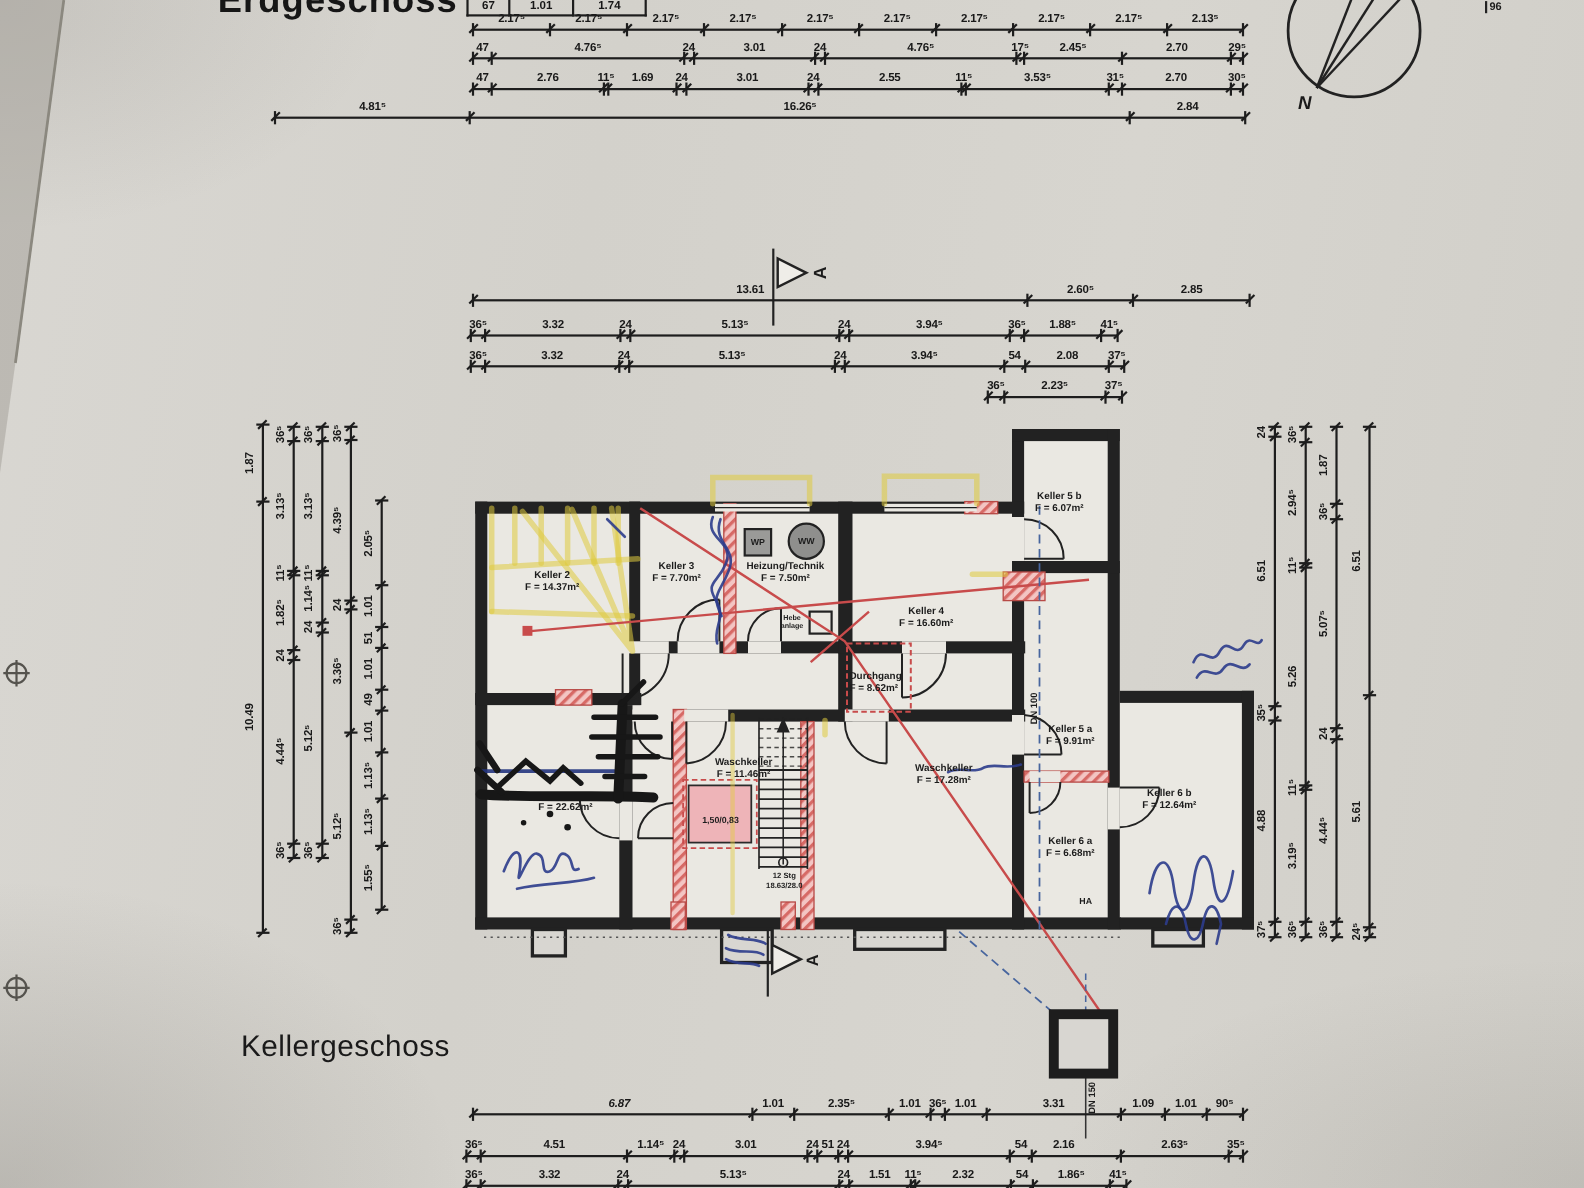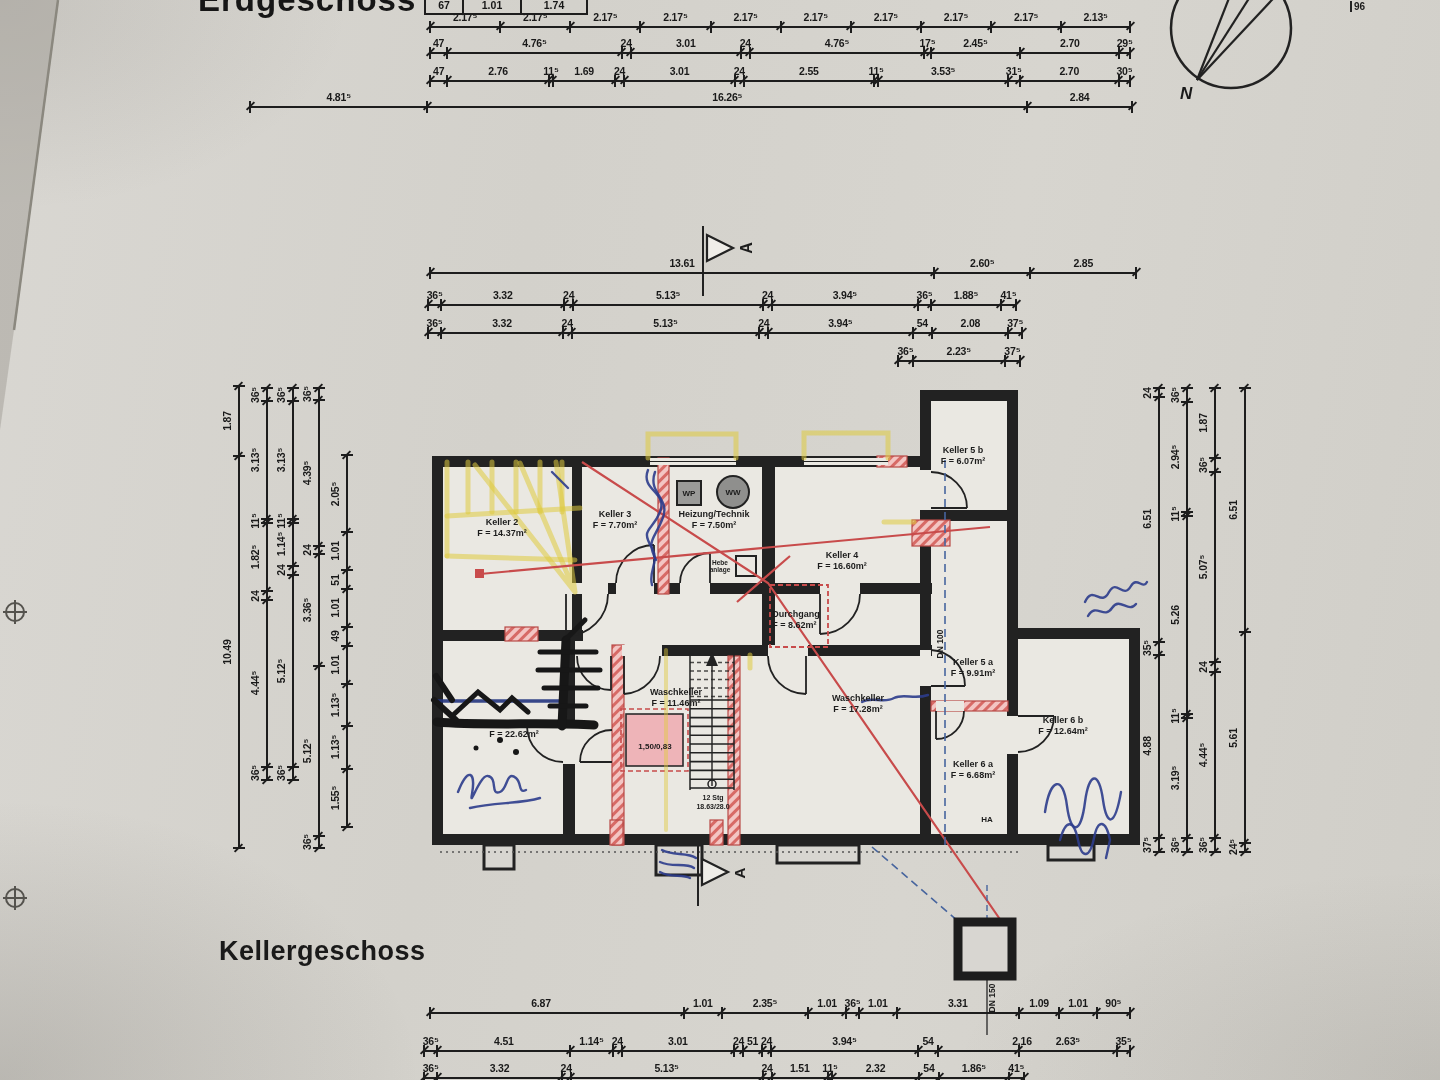--- a/index.html
+++ b/index.html
@@ -16,21 +16,21 @@
   .dim-label{position:absolute;font-size:10.5px;font-weight:600;color:#191919;
     white-space:nowrap;transform:translateX(-50%);letter-spacing:-0.2px;}
   .dim-label.vert{transform:translate(-50%,-50%) rotate(-90deg);}
   .room-label{position:absolute;transform:translate(-50%,-50%);text-align:center;
     font-size:9px;font-weight:700;color:#1c1c1c;line-height:1.2;white-space:nowrap;}
   .tiny{position:absolute;font-weight:700;color:#1c1c1c;white-space:nowrap;}
   .rot{transform:translate(-50%,-50%) rotate(-90deg);}
   .ctr{transform:translate(-50%,-50%);}
   #title-erd{position:absolute;left:198px;top:-19px;font-size:33px;font-weight:700;
     color:#161616;letter-spacing:1px;}
-  #title-kg{position:absolute;left:219px;top:936px;font-size:27px;font-weight:700;
+  #title-kg{position:absolute;left:219px;top:936px;font-size:27px;font-weight:400;
     color:#1a1a1a;letter-spacing:0.5px;}
   #north-n{position:absolute;left:1180px;top:84px;font-size:17px;font-weight:700;
     font-style:italic;color:#1a1a1a;}
   .topcell{display:inline-block;border:2px solid #1d1d1d;border-top:none;
     height:13px;text-align:center;font-size:10.5px;font-weight:700;color:#171717;
     vertical-align:top;line-height:11px;}
   #chains-layer{position:absolute;inset:0;}
 </style>
 </head>
 <body>
@@ -476,21 +476,21 @@
       <div class="tick" style="left: 895.543px; top: 1006.5px; width: 2px; height: 12px;"></div>
       <div class="tick" style="left: 891.043px; top: 1011px; width: 11px; height: 2px; transform: rotate(-45deg);"></div>
       <div class="tick" style="left: 1018.01px; top: 1006.5px; width: 2px; height: 12px;"></div>
       <div class="tick" style="left: 1013.51px; top: 1011px; width: 11px; height: 2px; transform: rotate(-45deg);"></div>
       <div class="tick" style="left: 1058.33px; top: 1006.5px; width: 2px; height: 12px;"></div>
       <div class="tick" style="left: 1053.83px; top: 1011px; width: 11px; height: 2px; transform: rotate(-45deg);"></div>
       <div class="tick" style="left: 1095.7px; top: 1006.5px; width: 2px; height: 12px;"></div>
       <div class="tick" style="left: 1091.2px; top: 1011px; width: 11px; height: 2px; transform: rotate(-45deg);"></div>
       <div class="tick" style="left: 1129px; top: 1006.5px; width: 2px; height: 12px;"></div>
       <div class="tick" style="left: 1124.5px; top: 1011px; width: 11px; height: 2px; transform: rotate(-45deg);"></div>
-      <div class="dim-label" style="left: 541px; top: 997px;">6.87</div>
+      <div class="dim-label" style="left: 563px; top: 997px; font-style: italic;">6.87</div>
       <div class="dim-label" style="left: 702.859px; top: 997px;">1.01</div>
       <div class="dim-label" style="left: 765.016px; top: 997px; text-align: right;">2.35⁵</div>
       <div class="dim-label" style="left: 827.172px; top: 997px;">1.01</div>
       <div class="dim-label" style="left: 852.516px; top: 997px;">36⁵</div>
       <div class="dim-label" style="left: 877.859px; top: 997px;">1.01</div>
       <div class="dim-label" style="left: 957.775px; top: 997px;">3.31</div>
       <div class="dim-label" style="left: 1039.17px; top: 997px;">1.09</div>
       <div class="dim-label" style="left: 1078.02px; top: 997px;">1.01</div>
       <div class="dim-label" style="left: 1113.35px; top: 997px;">90⁵</div>
     </div>
@@ -527,21 +527,21 @@
       <div class="dim-label" style="left: 430.717px; top: 1035px;">36⁵</div>
       <div class="dim-label" style="left: 503.854px; top: 1035px;">4.51</div>
       <div class="dim-label" style="left: 591.544px; top: 1035px;">1.14⁵</div>
       <div class="dim-label" style="left: 617.292px; top: 1035px;">24</div>
       <div class="dim-label" style="left: 677.929px; top: 1035px;">3.01</div>
       <div class="dim-label" style="left: 738.566px; top: 1035px;">24</div>
       <div class="dim-label" style="left: 752.559px; top: 1035px;">51</div>
       <div class="dim-label" style="left: 766.552px; top: 1035px;">24</div>
       <div class="dim-label" style="left: 844.54px; top: 1035px;">3.94⁵</div>
       <div class="dim-label" style="left: 928.126px; top: 1035px;">54</div>
-      <div class="dim-label" style="left: 1022px; top: 1035px;">2.16</div>
+      <div class="dim-label" style="left: 967px; top: 1035px;">2.16</div>
       <div class="dim-label" style="left: 1067.87px; top: 1035px;">2.63⁵</div>
       <div class="dim-label" style="left: 1123.47px; top: 1035px;">35⁵</div>
     </div>
     <div class="abs">
       <div class="dim-line" style="left: 424px; top: 1077px; width: 600px; height: 1.6px;"></div>
       <div class="tick" style="left: 423px; top: 1071.5px; width: 2px; height: 12px;"></div>
       <div class="tick" style="left: 418.5px; top: 1076px; width: 11px; height: 2px; transform: rotate(-45deg);"></div>
       <div class="tick" style="left: 436.466px; top: 1071.5px; width: 2px; height: 12px;"></div>
       <div class="tick" style="left: 431.966px; top: 1076px; width: 11px; height: 2px; transform: rotate(-45deg);"></div>
       <div class="tick" style="left: 560.656px; top: 1071.5px; width: 2px; height: 12px;"></div>

